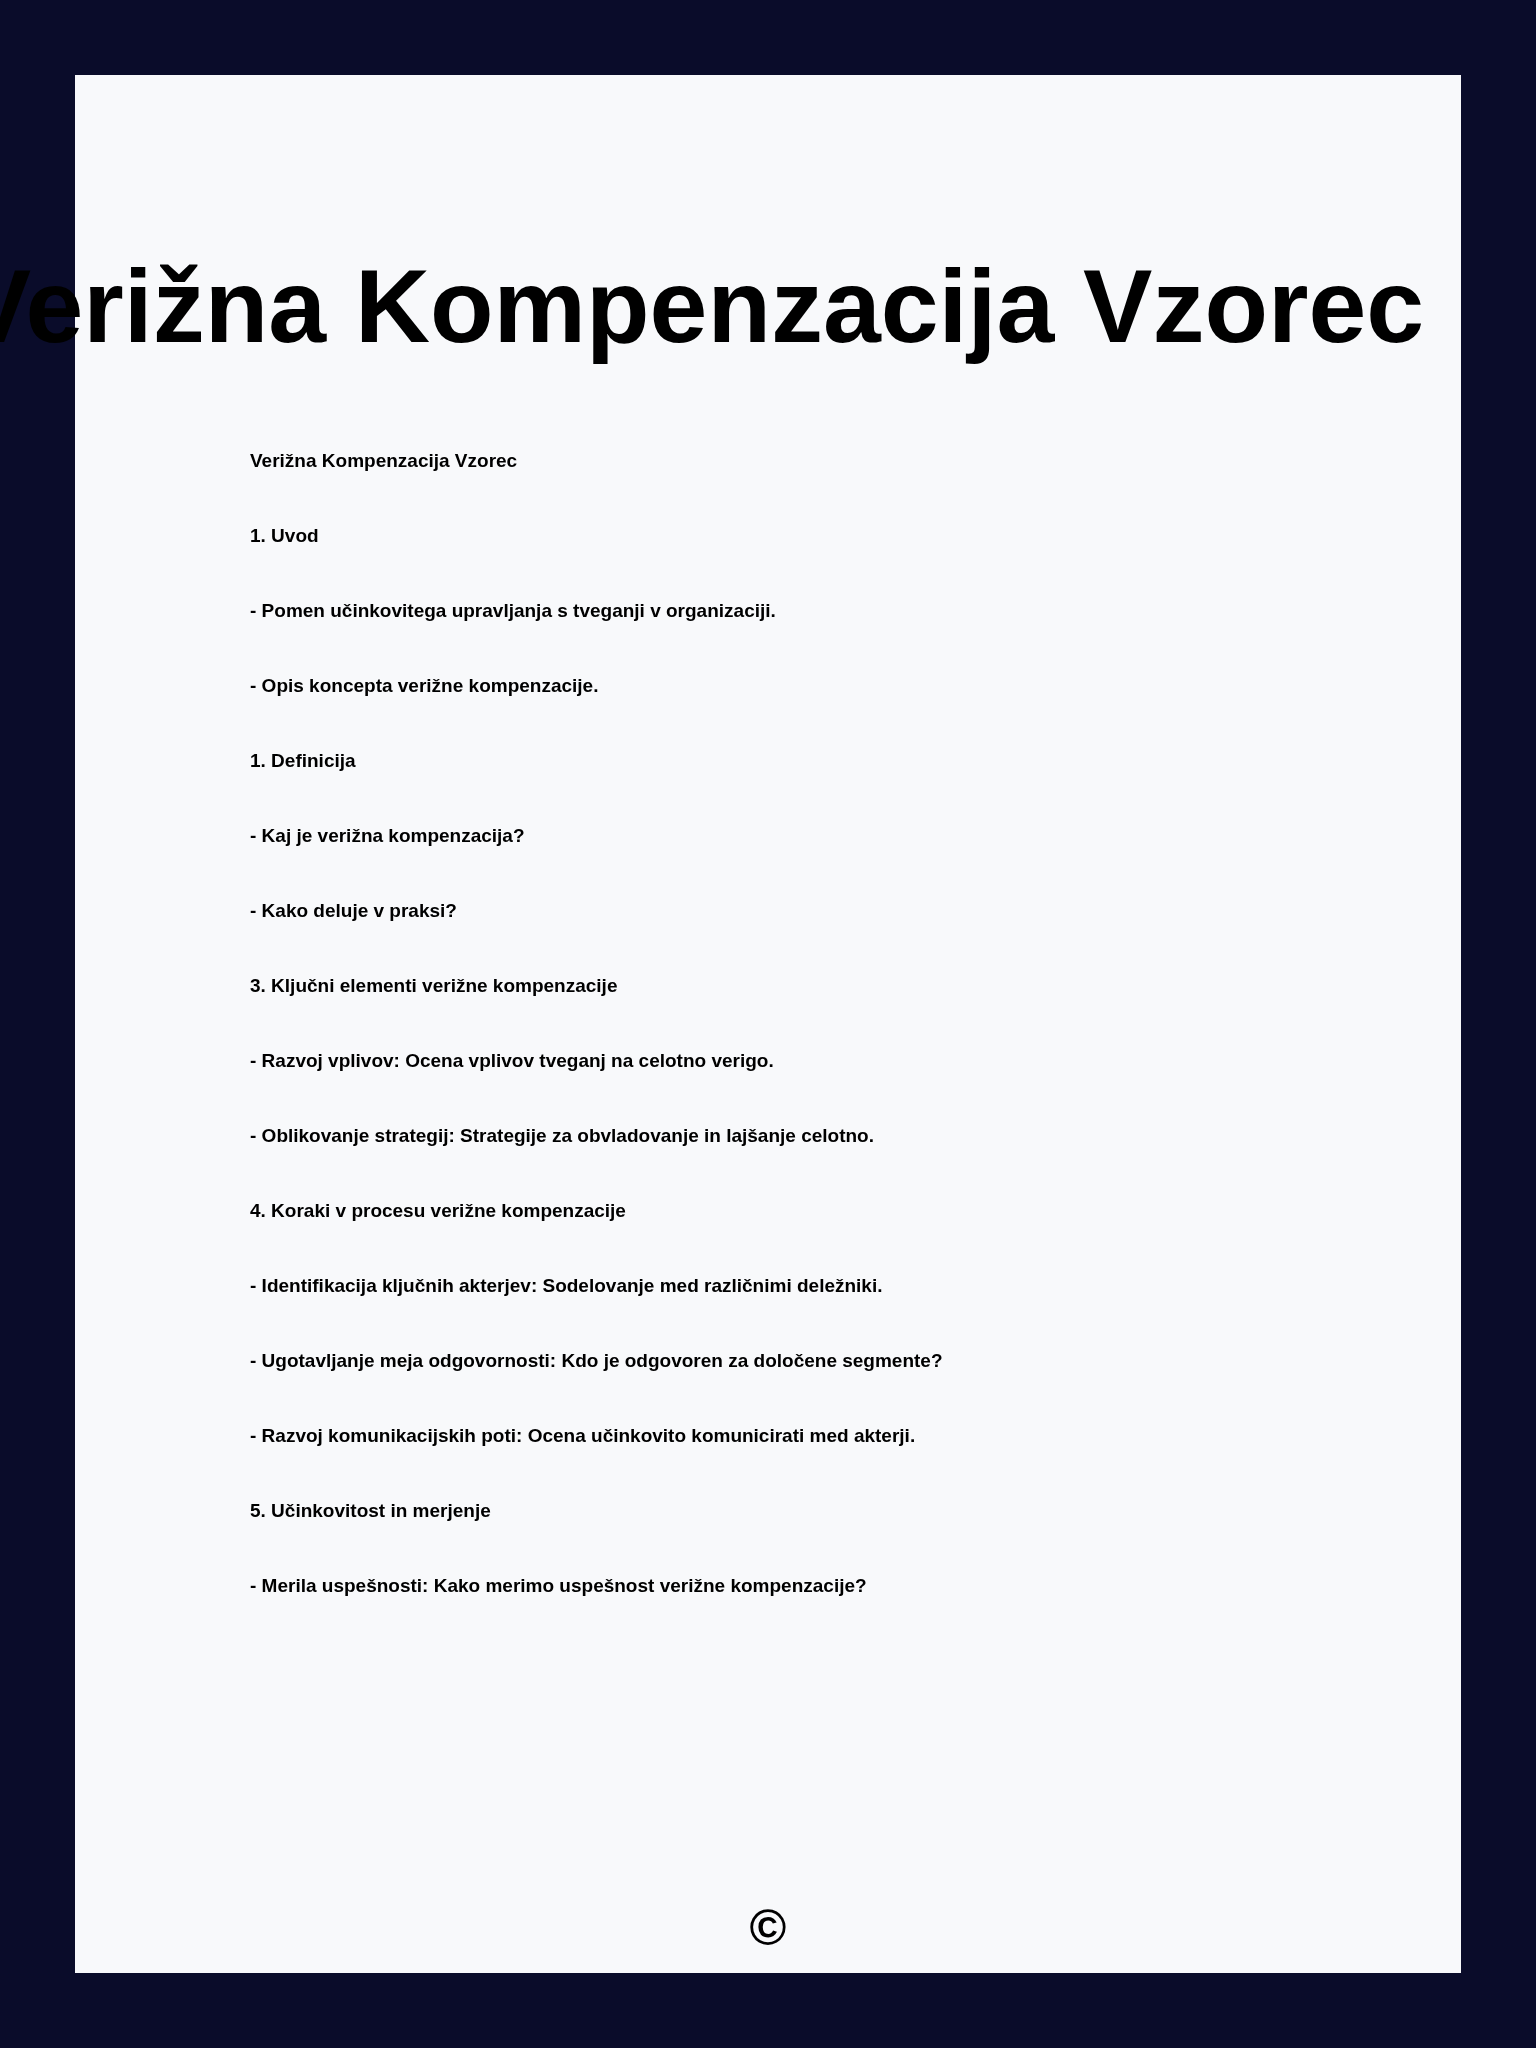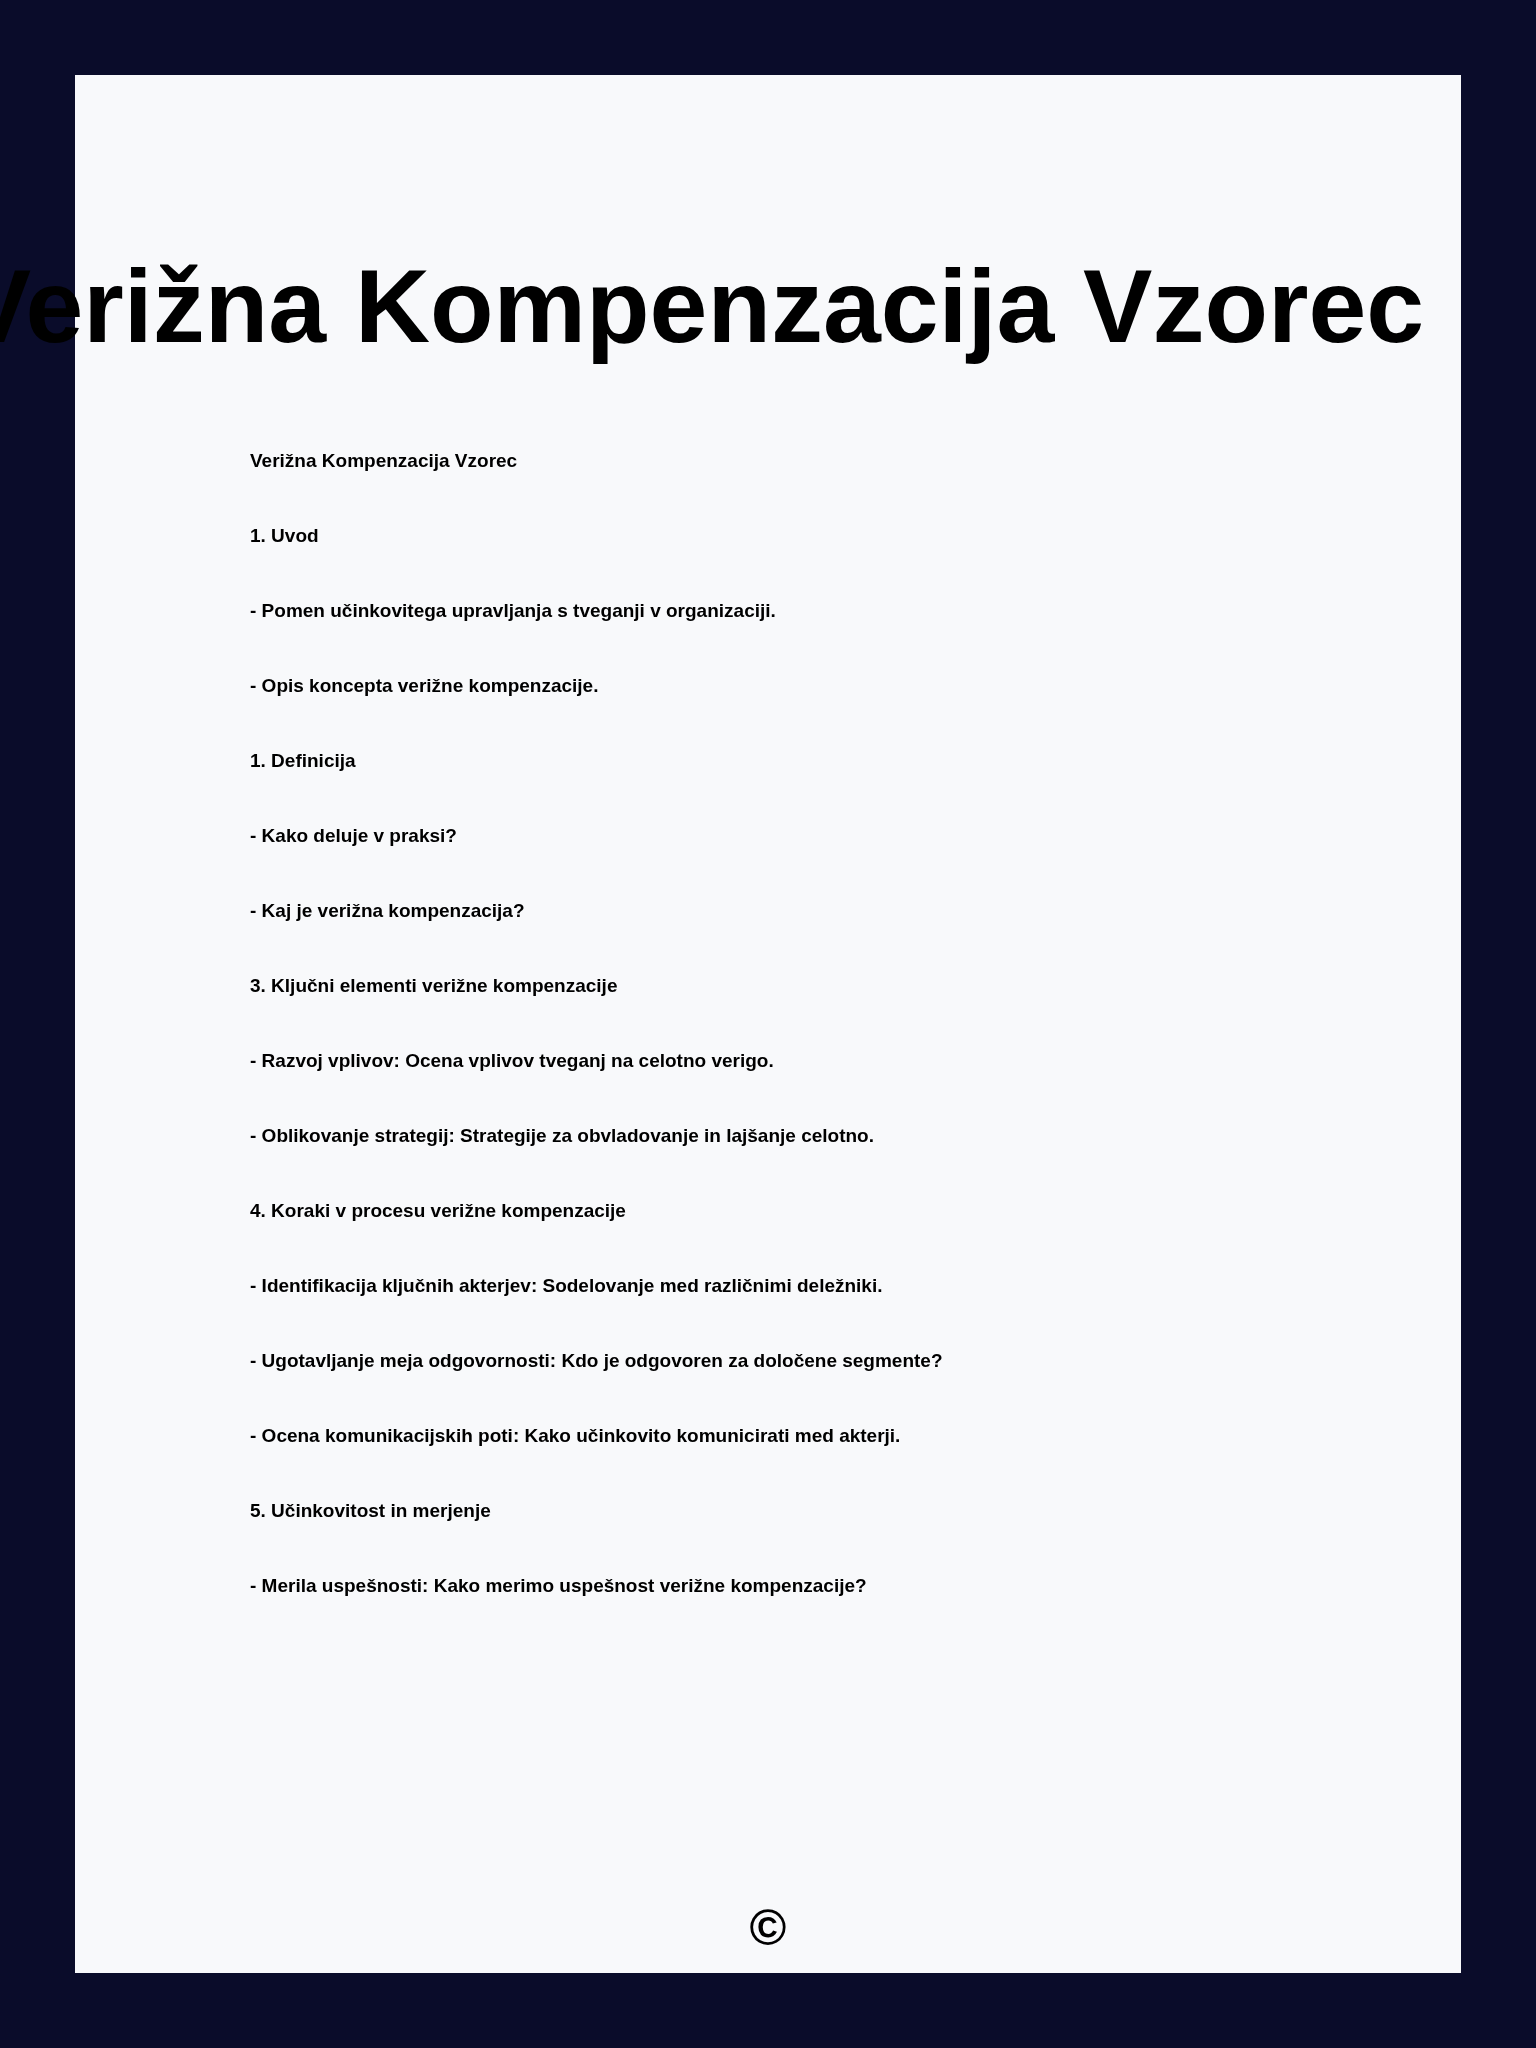--- a/index.html
+++ b/index.html
@@ -82,35 +82,35 @@
   <div class="line">Verižna Kompenzacija Vzorec</div>
 
   <div class="section">
     <div class="line">1. Uvod</div>
     <div class="line">- Pomen učinkovitega upravljanja s tveganji v organizaciji.</div>
     <div class="line">- Opis koncepta verižne kompenzacije.</div>
   </div>
 
   <div class="section">
     <div class="line">1. Definicija</div>
+    <div class="line">- Kaj je verižna kompenzacija?</div>
     <div class="line">- Kako deluje v praksi?</div>
-    <div class="line">- Kaj je verižna kompenzacija?</div>
   </div>
 
   <div class="section">
     <div class="line">3. Ključni elementi verižne kompenzacije</div>
     <div class="line">- Razvoj vplivov: Ocena vplivov tveganj na celotno verigo.</div>
     <div class="line">- Oblikovanje strategij: Strategije za obvladovanje in lajšanje celotno.</div>
   </div>
 
   <div class="section">
     <div class="line">4. Koraki v procesu verižne kompenzacije</div>
     <div class="line">- Identifikacija ključnih akterjev: Sodelovanje med različnimi deležniki.</div>
     <div class="line">- Ugotavljanje meja odgovornosti: Kdo je odgovoren za določene segmente?</div>
-    <div class="line">- Ocena komunikacijskih poti: Kako učinkovito komunicirati med akterji.</div>
+    <div class="line">- Razvoj komunikacijskih poti: Ocena učinkovito komunicirati med akterji.</div>
   </div>
 
   <div class="section">
     <div class="line">5. Učinkovitost in merjenje</div>
     <div class="line">- Merila uspešnosti: Kako merimo uspešnost verižne kompenzacije?</div>
   </div>
 </div>
 
 <div class="copyright">©</div>
 

